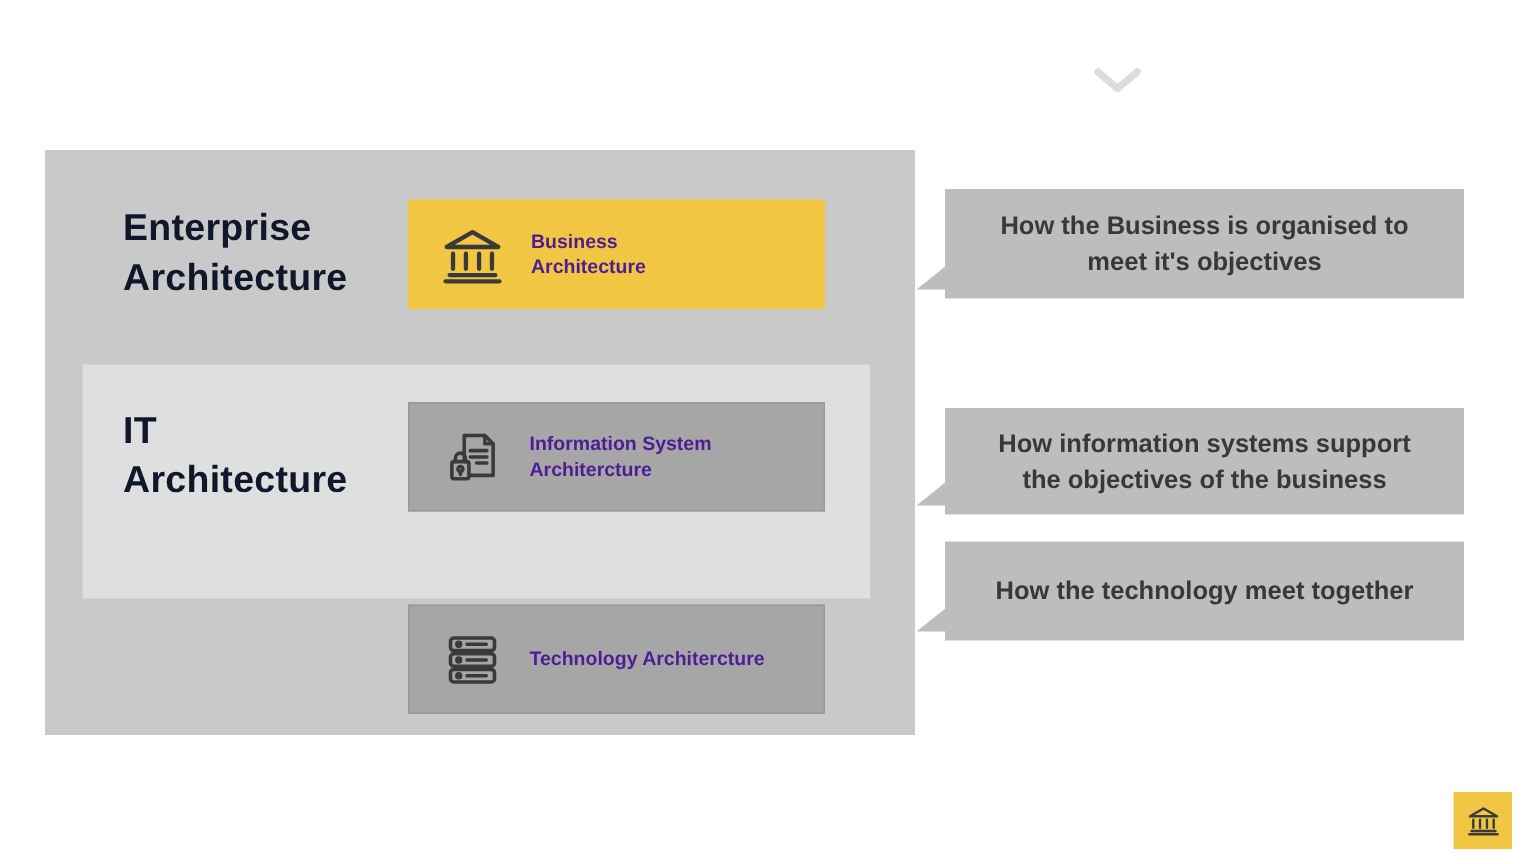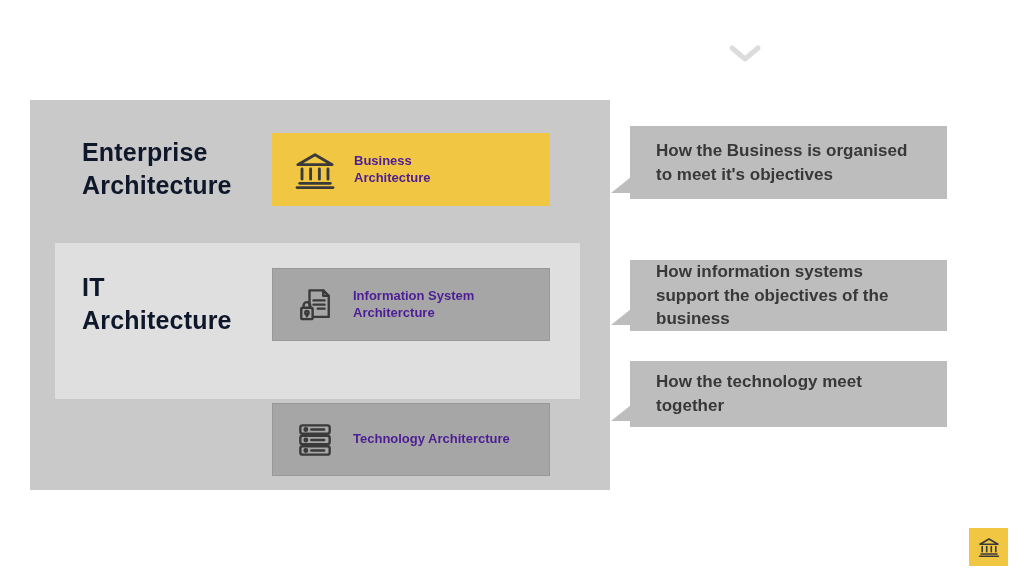--- a/index.html
+++ b/index.html
@@ -26,26 +26,26 @@
   .arch-box .arch-label { font-size: 13px; font-weight: 600; color: #4c1d95; line-height: 1.3; }
   .box-business { left: 242px; top: 33px; background: #f0c643; }
   .box-business .arch-label { width: 130px; }
   .box-gray { background: #a6a6a6; border: 1px solid #989898; }
   .box-info { left: 217px; top: 25px; }
   .box-info .arch-label { width: 200px; }
   .box-tech { left: 217px; top: 120px; margin-top: 40px; }
   .box-tech .arch-label { width: 160px; }
 
   
-  .callout { position: absolute; width: 317px; background: #bdbdbd; display: flex; align-items: center; justify-content: center; text-align: left; padding: 10px 26px; }
+  .callout { position: absolute; width: 346px; background: #bdbdbd; display: flex; align-items: center; justify-content: center; text-align: center; padding: 10px 26px; }
   .callout .callout-text { font-size: 17px; font-weight: 600; color: #383838; line-height: 1.4; }
   .callout .tail { position: absolute; left: -19px; bottom: 6px; width: 0; height: 0;
                    border-top: 16px solid transparent; border-right: 20px solid #bdbdbd; }
   .callout-1 { left: 630px; top: 126px; height: 73px; }
-  .callout-2 { left: 630px; top: 260px; height: 71px; }
+  .callout-2 { left: 630px; top: 272px; height: 71px; }
   .callout-3 { left: 630px; top: 361px; height: 66px; }
 
   
   .logo-badge { position: absolute; left: 969px; top: 528px; width: 39px; height: 38px; background: #f0c643; display: flex; align-items: center; justify-content: center; }
 </style>
 </head>
 <body>
 
 <div class="stage">
 

